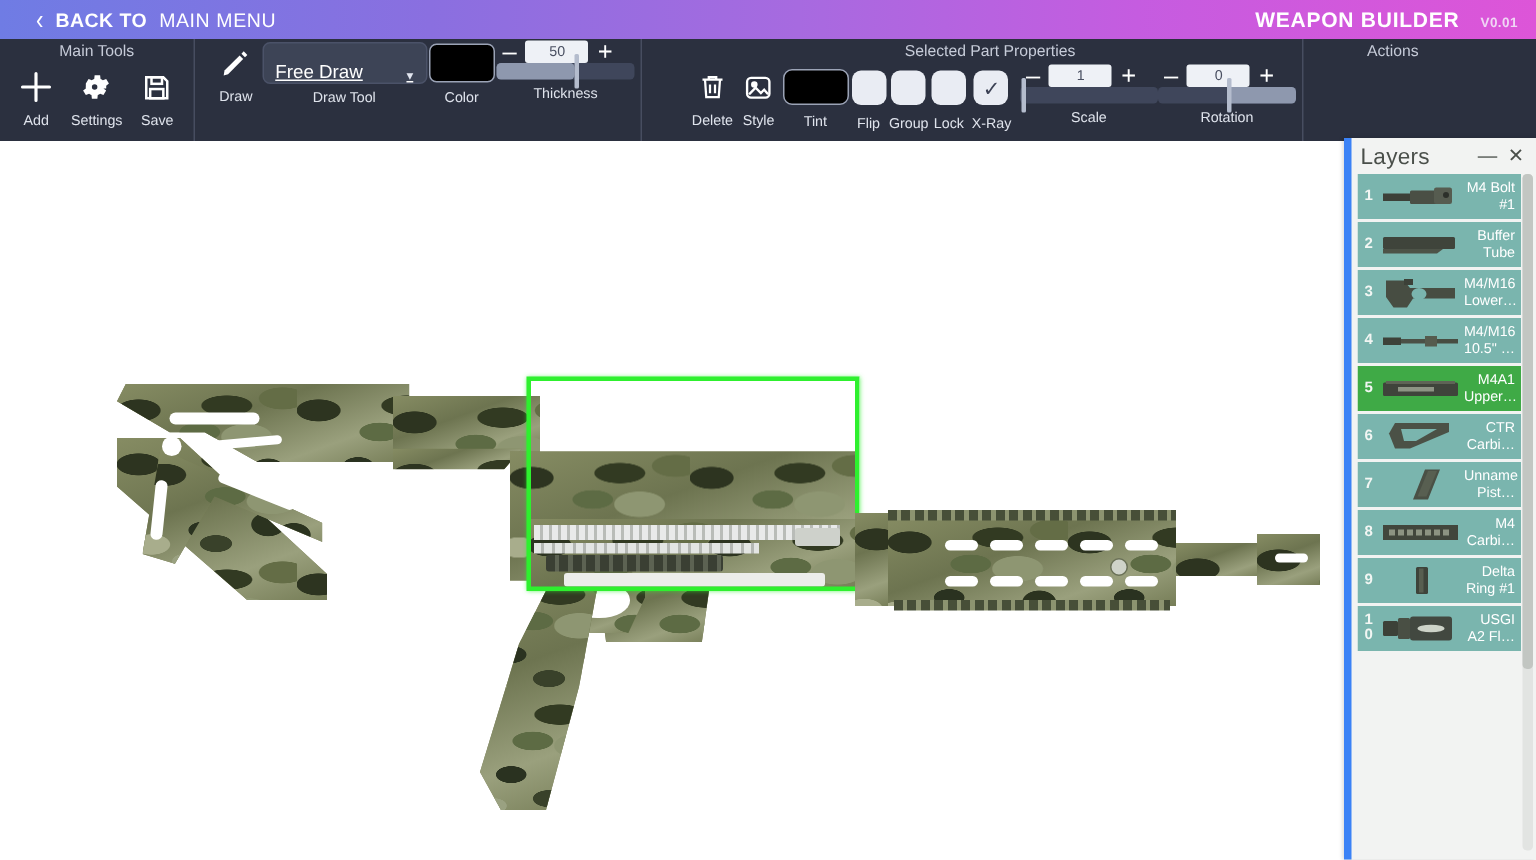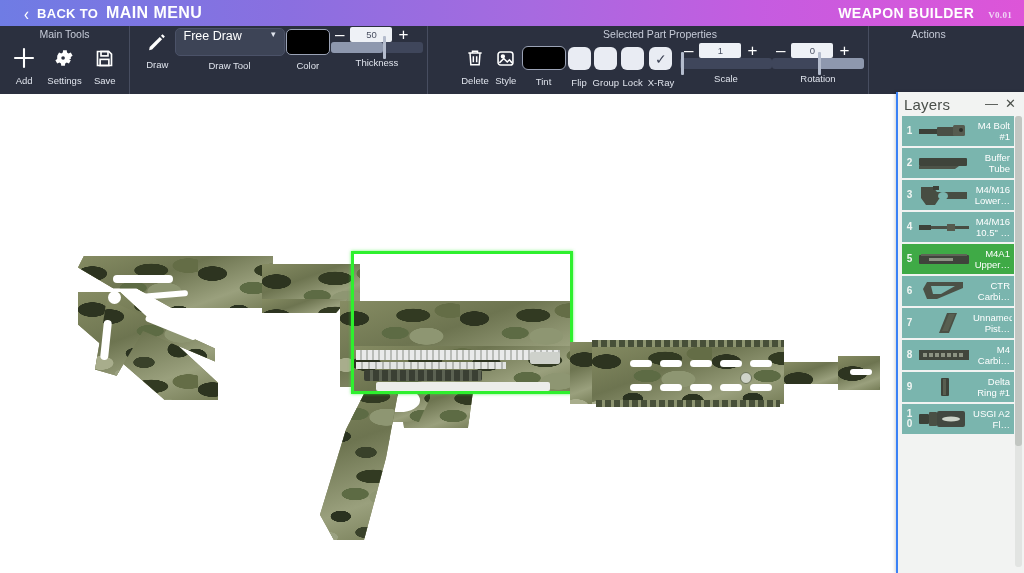--- a/index.html
+++ b/index.html
@@ -18,29 +18,29 @@
   }
   #header-left { display: flex; align-items: center; gap: 8px; padding-left: 24px; }
   .back-chevron {
     color: #ffffff; font-size: 15px; line-height: 1; font-weight: 400;
     transform: scaleY(1.25);
   }
   .back-to {
     color: #ffffff; font-size: 13px; font-weight: 700; letter-spacing: 0.3px;
   }
   .main-menu {
-    color: #ffffff; font-size: 16px; font-weight: 700; letter-spacing: 0.4px;
+    color: #ffffff; font-size: 13px; font-weight: 400; letter-spacing: 0.4px;
   }
   #header-right {
     margin-left: auto; display: flex; align-items: baseline; gap: 14px; padding-right: 12px;
   }
   .app-title {
     color: #ffffff; font-size: 14px; font-weight: 700; letter-spacing: 0.5px;
   }
-  .app-version { color: #f0d6f5; font-size: 9px; font-weight: 700; letter-spacing: 0.3px; font-family: Liberation Serif, serif; }
+  .app-version { color: #f0d6f5; font-size: 9px; font-weight: 700; letter-spacing: 0.3px; }
 
   
   #toolbar {
     position: absolute; left: 0; top: 26px; width: 1024px; height: 68px;
     background: #2b303f;
     display: flex; align-items: stretch;
   }
   .tb-group {
     position: relative;
     display: flex; flex-direction: column;
@@ -59,23 +59,23 @@
   .tb-icon {
     height: 30px; display: flex; align-items: center; justify-content: center;
     color: #ffffff;
   }
   .tb-label { color: #dfe3ec; font-size: 9.5px; margin-top: 2px; white-space: nowrap; }
 
   
   .tool-select {
     width: 110px; height: 28px; margin-top: 2px;
     background: #3d4456; border: 1px solid #4b5268; border-radius: 5px;
-    display: flex; align-items: flex-start; justify-content: space-between;
+    display: flex; align-items: flex-end; justify-content: space-between;
     padding: 0 8px;
-    color: #ffffff; font-size: 12.5px;
+    color: #ffffff; font-size: 12.5px; text-decoration: underline;
   }
   .chev { font-size: 9px; color: #e2e6ef; }
   .select-wrap { display:flex; flex-direction:column; align-items:center; width:116px; }
 
   
   .swatch-wrap { display:flex; flex-direction:column; align-items:center; width:62px; }
   .swatch {
     width: 44px; height: 26px; margin-top: 3px;
     background: #000000; border: 1.5px solid #9ba3b6; border-radius: 5px;
   }
@@ -149,21 +149,21 @@
     border: 3px solid #2ef02e;
     box-shadow: 0 0 3px rgba(46,240,46,0.7);
     pointer-events: none;
   }
 
   
   #layers-panel {
     position: absolute; right: 0; top: 92px;
     width: 128px; height: 481px;
     background: #f2f3f2;
-    border-left: 2px solid #3b82f6;
+    border-left: 5px solid #3b82f6;
     box-shadow: -1px 0 3px rgba(0,0,0,0.18);
   }
   #layers-header {
     height: 24px; display:flex; align-items:center; padding: 0 6px;
   }
   #layers-title {
     color: #4a4f4a; font-size: 15px; font-weight: 400; letter-spacing: 0.2px;
   }
   #layers-window-btns { margin-left:auto; display:flex; align-items:center; gap: 7px; padding-right:2px; }
   .win-btn { color: #4a4f4a; font-size: 13px; line-height: 10px; }

